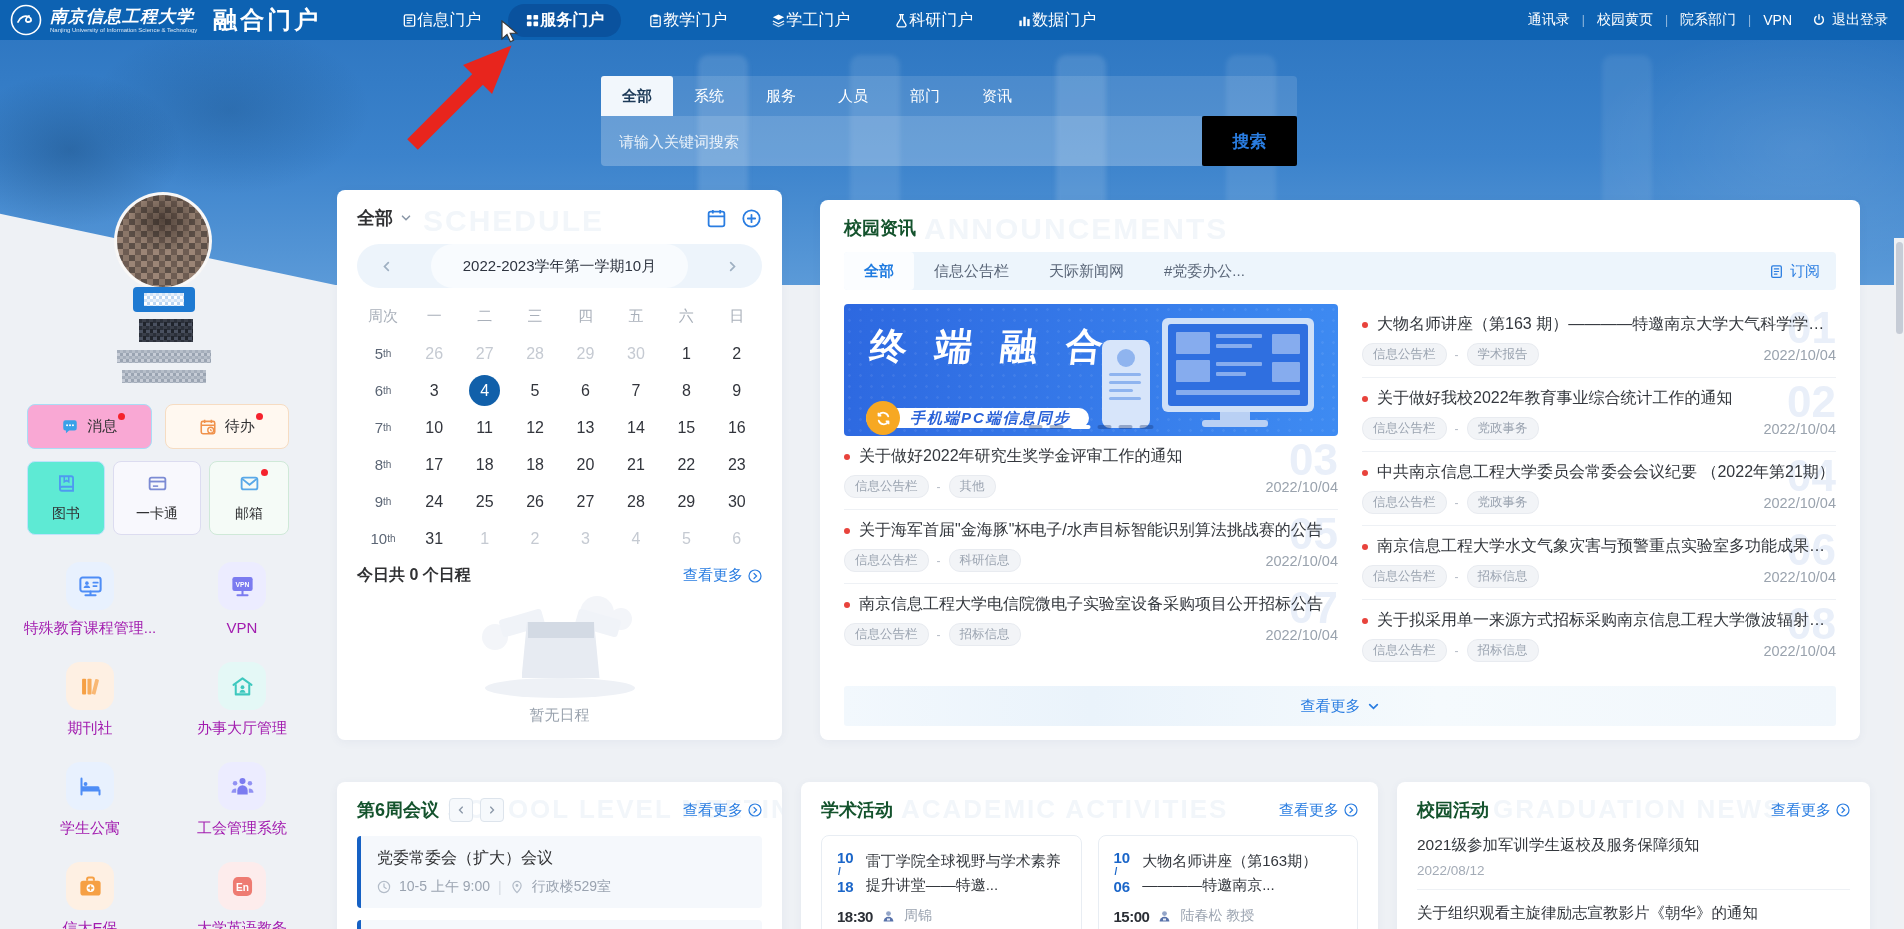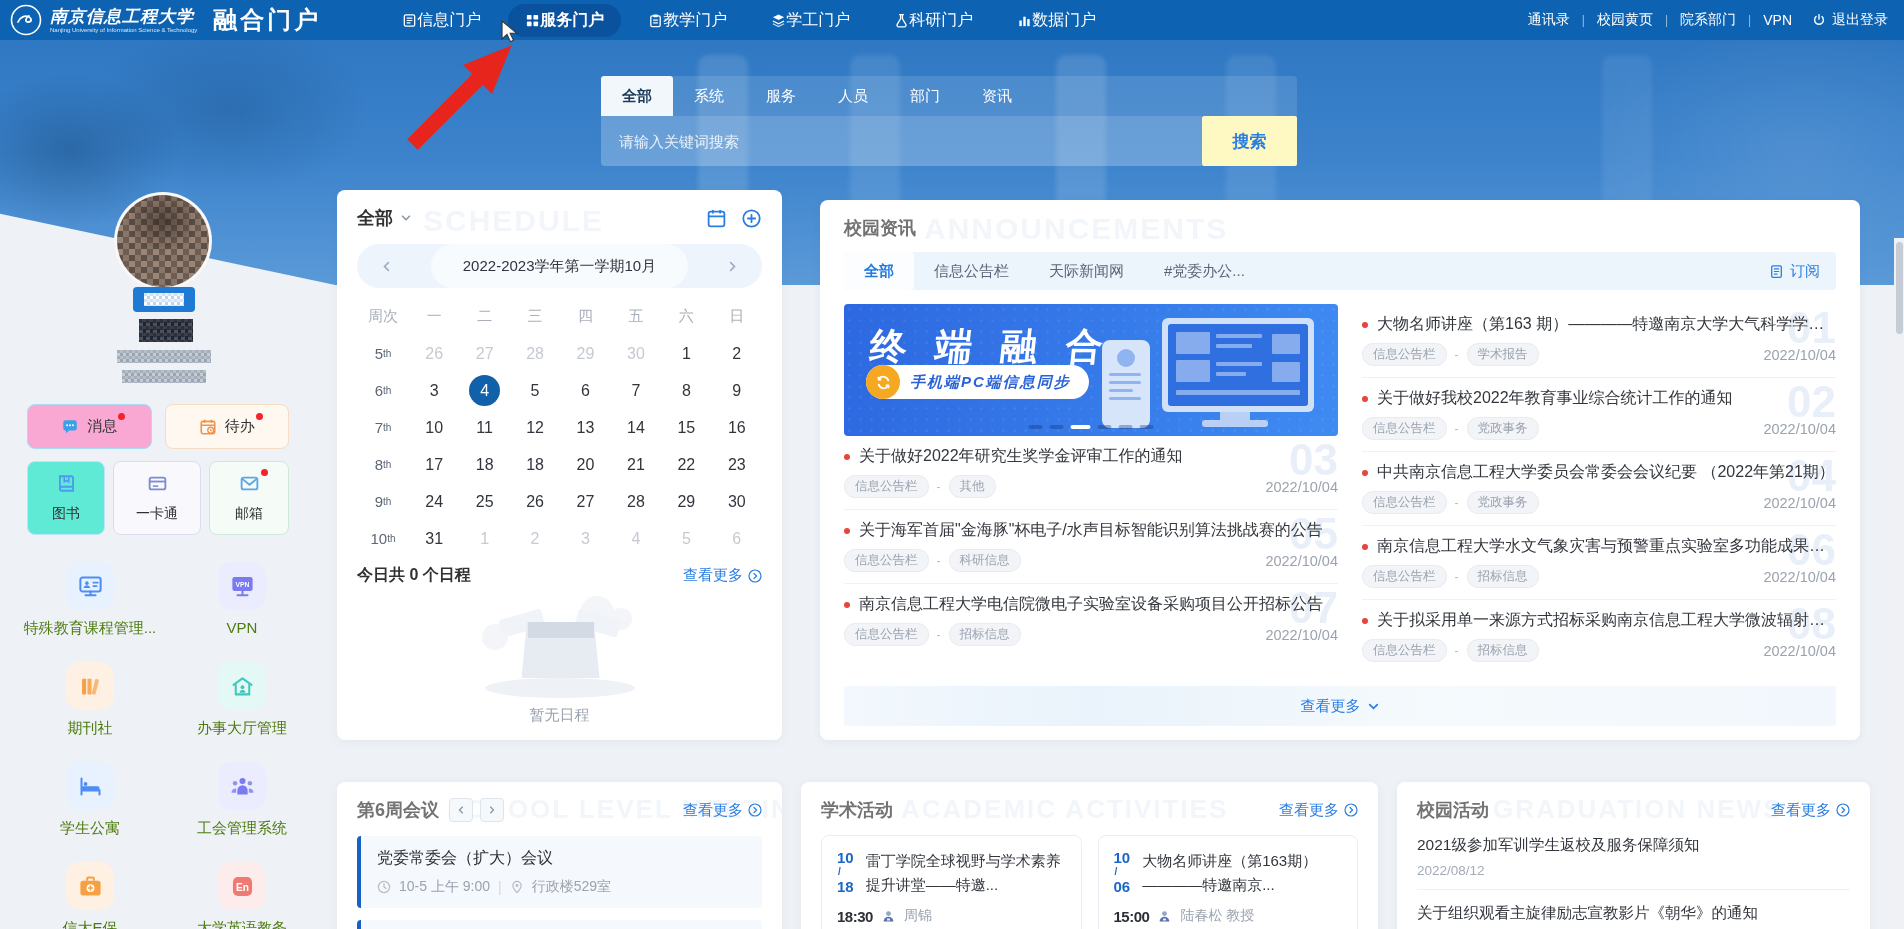--- a/index.html
+++ b/index.html
@@ -36,21 +36,21 @@
   .icon{display:inline-flex;align-items:center;justify-content:center;}
 
   
   .search-panel{position:absolute;left:601px;top:76px;width:696px;z-index:5;}
   .search-tabs{display:flex;height:40px;background:rgba(255,255,255,.12);border-radius:4px 4px 0 0;}
   .search-tab{padding:0 21px;line-height:40px;color:#fff;font-size:15px;cursor:pointer;}
   .search-tab.active{background:rgba(255,255,255,.93);color:#1d3a58;font-weight:700;border-radius:3px 3px 0 0;}
   .search-bar{display:flex;height:50px;}
   .search-input{flex:1;background:rgba(255,255,255,.24);border:none;outline:none;color:#fff;font-size:15px;padding:0 18px;border-radius:0 0 0 4px;min-width:0;}
   .search-input::placeholder{color:rgba(255,255,255,.85);}
-  .search-btn{width:95px;background:#fef9c3;color:#2a7de1;font-size:17px;font-weight:600;border:none;border-radius:2px;cursor:pointer;}
+  .search-btn{width:95px;background:#000000;color:#2a7de1;font-size:17px;font-weight:600;border:none;border-radius:2px;cursor:pointer;}
 
   
   .avatar{position:absolute;left:114px;top:192px;width:98px;height:98px;border-radius:50%;z-index:4;border:3px solid rgba(255,255,255,.95);box-sizing:border-box;
     background:
       radial-gradient(58px 48px at 50% 28%, rgba(40,30,25,.55), transparent 65%),
       conic-gradient(#8a7668 25%, #6d5c52 0 50%, #9b8576 0 75%, #5c4f47 0);
     background-size:100% 100%,12px 12px;}
   .badge-pill{position:absolute;left:133px;top:287px;width:62px;height:25px;border-radius:4px;background:#1e7ad2;z-index:4;display:flex;align-items:center;justify-content:center;}
   .mosaic-badge{width:40px;height:13px;background:conic-gradient(#e8f1fb 25%, #bcd6f2 0 50%, #ffffff 0 75%, #cfe2f6 0);background-size:6px 6px;}
   .name-mosaic{position:absolute;left:139px;top:319px;width:54px;height:23px;z-index:4;background:conic-gradient(#3a3f4a 25%, #20242c 0 50%, #4a5160 0 75%, #2b303a 0);background-size:7px 7px;}
@@ -62,27 +62,27 @@
   .act-btn .icon svg{width:18px;height:18px;display:block;}
   .lbl{position:relative;}
   .badge-dot{position:absolute;top:-4px;right:-8px;width:7px;height:7px;background:#f5222d;border-radius:50%;}
   .quick-row{position:absolute;left:27px;top:461px;width:262px;display:flex;gap:8px;z-index:4;}
   .quick-btn{height:74px;border-radius:8px;border:1px solid;display:flex;flex-direction:column;align-items:center;justify-content:center;gap:8px;font-size:14px;color:#303133;cursor:pointer;box-sizing:border-box;background:#fff;}
   .quick-btn .icon svg{width:21px;height:21px;display:block;}
   .apps{position:absolute;left:14px;top:550px;width:304px;display:grid;grid-template-columns:1fr 1fr;z-index:4;}
   .app{display:flex;flex-direction:column;align-items:center;padding:12px 0 12px;cursor:pointer;}
   .app-icon{width:48px;height:48px;border-radius:14px;display:flex;align-items:center;justify-content:center;}
   .app-icon svg{width:27px;height:27px;display:block;}
-  .app-label{margin-top:9px;font-size:15px;color:#4d7c0f;white-space:nowrap;}
+  .app-label{margin-top:9px;font-size:15px;color:#a21caf;white-space:nowrap;}
 
   
   .card{position:absolute;background:#fff;border-radius:8px;box-shadow:0 2px 10px rgba(60,90,140,.06);z-index:3;box-sizing:border-box;overflow:hidden;}
   .card-ghost{position:absolute;font-size:30px;font-weight:800;color:#f2f6fa;letter-spacing:2px;white-space:nowrap;top:14px;pointer-events:none;z-index:0;}
   .sec-header{position:relative;z-index:1;display:flex;align-items:center;gap:10px;}
-  .sec-title{font-size:18px;font-weight:700;color:#737373;white-space:nowrap;}
+  .sec-title{font-size:18px;font-weight:700;color:#14532d;white-space:nowrap;}
   .more-link{margin-left:auto;color:#2a7de1;font-size:15px;display:flex;align-items:center;gap:5px;cursor:pointer;white-space:nowrap;}
   .more-link .icon svg{width:14px;height:14px;display:block;}
 
   
   .cal-card{left:337px;top:190px;width:445px;height:550px;padding:16px 20px;}
   .cal-card .card-ghost{left:86px;}
   .cal-filter{font-size:18px;font-weight:700;color:#303133;display:flex;align-items:center;gap:7px;cursor:pointer;}
   .cal-filter .icon{color:#8b98a8;}
   .cal-filter .icon svg{width:12px;height:12px;}
   .cal-actions{margin-left:auto;display:flex;gap:14px;color:#2a7de1;}
@@ -120,21 +120,21 @@
   .news-tab{padding:0 20px;font-size:15px;color:#5a6678;line-height:38px;cursor:pointer;white-space:nowrap;}
   .news-tab.active{background:#fbfdff;color:#1f7be0;font-weight:700;border-radius:4px;}
   .subscribe{margin-left:auto;display:flex;align-items:center;gap:6px;color:#2a7de1;font-size:15px;padding-right:16px;cursor:pointer;}
   .subscribe .icon svg{width:15px;height:15px;display:block;}
   .news-body{display:flex;gap:24px;margin-top:14px;position:relative;z-index:1;}
   .news-colL{width:494px;flex:none;}
   .news-colR{flex:1;min-width:0;}
   .banner{position:relative;height:132px;border-radius:4px;overflow:hidden;background:linear-gradient(100deg,#2d68e0,#3e8bf2);cursor:pointer;}
   .banner::before{content:"";position:absolute;inset:0;background-image:radial-gradient(rgba(255,255,255,.14) 1px, transparent 1.6px);background-size:11px 11px;opacity:.5;}
   .banner-title{position:absolute;left:26px;top:18px;font-size:37px;font-weight:800;color:#fff;letter-spacing:9px;transform:skewX(-6deg);}
-  .banner-pill{position:absolute;left:22px;bottom:37px;height:34px;background:#fff;border-radius:17px;display:flex;align-items:center;gap:10px;padding-right:18px;}
+  .banner-pill{position:absolute;left:22px;bottom:8px;height:20px;background:#fff;border-radius:17px;display:flex;align-items:center;gap:10px;padding-right:18px;}
   .sync-circle{width:34px;height:34px;border-radius:50%;background:#f7a823;display:flex;align-items:center;justify-content:center;flex:none;}
   .sync-circle svg{width:17px;height:17px;display:block;}
   .banner-sub{color:#2a62d8;font-weight:700;font-size:15px;letter-spacing:2px;font-style:italic;white-space:nowrap;}
   .monitor{position:absolute;right:24px;top:14px;width:152px;height:94px;background:#cfe0f8;border-radius:6px;padding:6px;box-sizing:border-box;}
   .screen{width:100%;height:100%;background:#2f6fe0;border-radius:3px;position:relative;overflow:hidden;}
   .scr-line{position:absolute;background:#86acee;border-radius:1px;}
   .mstand{position:absolute;right:88px;top:108px;width:30px;height:8px;background:#b9d0f4;}
   .mbase{position:absolute;right:70px;top:116px;width:66px;height:7px;background:#b9d0f4;border-radius:3px;}
   .phone{position:absolute;right:188px;top:36px;width:48px;height:88px;background:#d7e5fa;border-radius:8px;padding:9px 7px;box-sizing:border-box;}
   .ph-el{background:#8fb4ef;border-radius:2px;margin-bottom:5px;}

